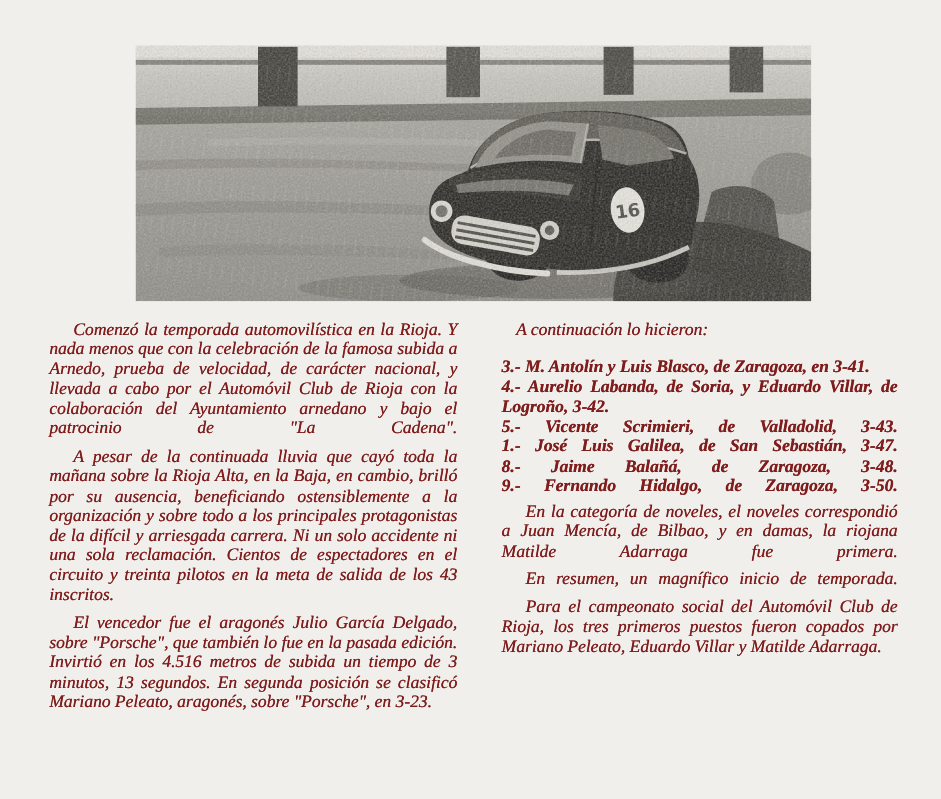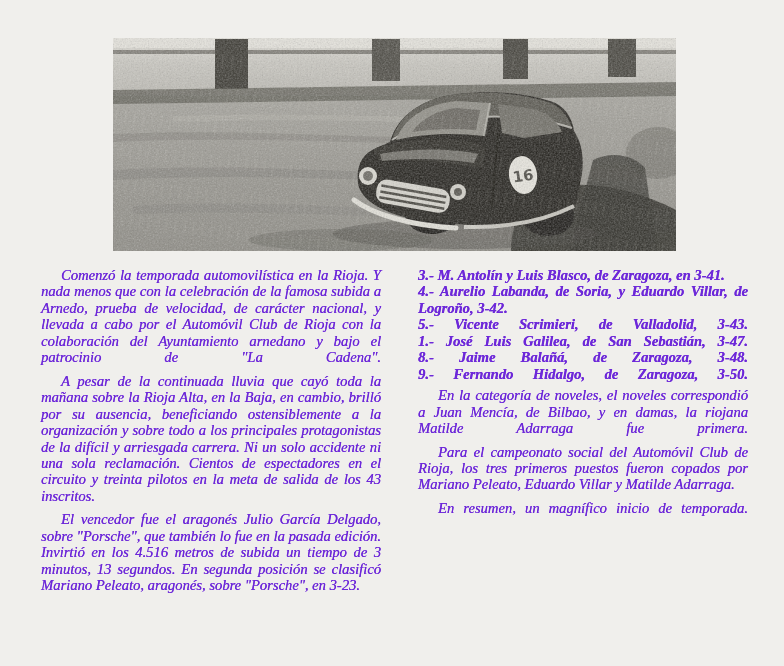--- a/index.html
+++ b/index.html
@@ -20,21 +20,21 @@
     display:flex;gap:37px;
   }
   .col-left{width:340px;}
   .col-right{width:330px;}
   .para{
     margin:0 0 7px 0;
     font-style:italic;
     font-size:14.6px;
     line-height:16.45px;
     text-align:justify;
-    color:#6d28d9;
+    color:#7f1d1d;
     text-shadow:0.2px 0 0 currentColor;
   }
   .indent{text-indent:20px;}
   .intro{text-indent:12px;margin-bottom:15px;}
   .results{margin-bottom:5px;font-weight:bold;}
   .results .para{margin:0;text-indent:0;}
   .results .para:nth-child(n+3){text-align-last:justify;}
   .full-last{text-align-last:justify;}
   .para:last-child{margin-bottom:0;}
 </style>
@@ -132,29 +132,30 @@
 
   <main class="columns">
 
     <section class="col-left">
       <p class="para indent full-last">Comenzó la temporada automovilística en la Rioja. Y nada menos que con la celebración de la famosa subida a Arnedo, prueba de velocidad, de carácter nacional, y llevada a cabo por el Automóvil Club de Rioja con la colaboración del Ayuntamiento arnedano y bajo el patrocinio de "La Cadena".</p>
       <p class="para indent">A pesar de la continuada lluvia que cayó toda la mañana sobre la Rioja Alta, en la Baja, en cambio, brilló por su ausencia, beneficiando ostensiblemente a la organización y sobre todo a los principales protagonistas de la difícil y arriesgada carrera. Ni un solo accidente ni una sola reclamación. Cientos de espectadores en el circuito y treinta pilotos en la meta de salida de los 43 inscritos.</p>
       <p class="para indent">El vencedor fue el aragonés Julio García Delgado, sobre "Porsche", que también lo fue en la pasada edición. Invirtió en los 4.516 metros de subida un tiempo de 3 minutos, 13 segundos. En segunda posición se clasificó Mariano Peleato, aragonés, sobre "Porsche", en 3-23.</p>
     </section>
 
     <section class="col-right">
+      <p class="para intro">A continuación lo hicieron:</p>
 
       <div class="results">
         <p class="para">3.- M. Antolín y Luis Blasco, de Zaragoza, en 3-41.</p>
         <p class="para">4.- Aurelio Labanda, de Soria, y Eduardo Villar, de Logroño, 3-42.</p>
         <p class="para">5.- Vicente Scrimieri, de Valladolid, 3-43.</p>
         <p class="para">1.- José Luis Galilea, de San Sebastián, 3-47.</p>
         <p class="para">8.- Jaime Balañá, de Zaragoza, 3-48.</p>
         <p class="para">9.- Fernando Hidalgo, de Zaragoza, 3-50.</p>
       </div>
 
       <p class="para indent full-last">En la categoría de noveles, el noveles correspondió a Juan Mencía, de Bilbao, y en damas, la riojana Matilde Adarraga fue primera.</p>
+      <p class="para indent full-last">En resumen, un magnífico inicio de temporada.</p>
       <p class="para indent">Para el campeonato social del Automóvil Club de Rioja, los tres primeros puestos fueron copados por Mariano Peleato, Eduardo Villar y Matilde Adarraga.</p>
-      <p class="para indent full-last">En resumen, un magnífico inicio de temporada.</p>
     </section>
 
   </main>
 </div>
 
 </body></html>

